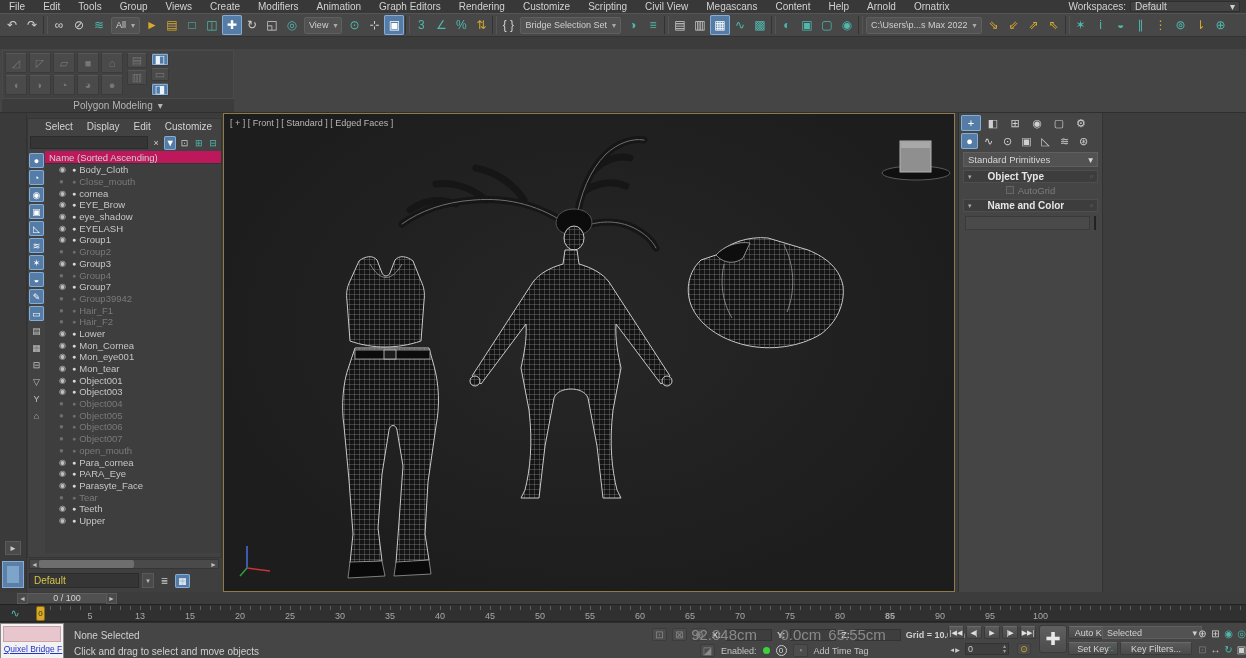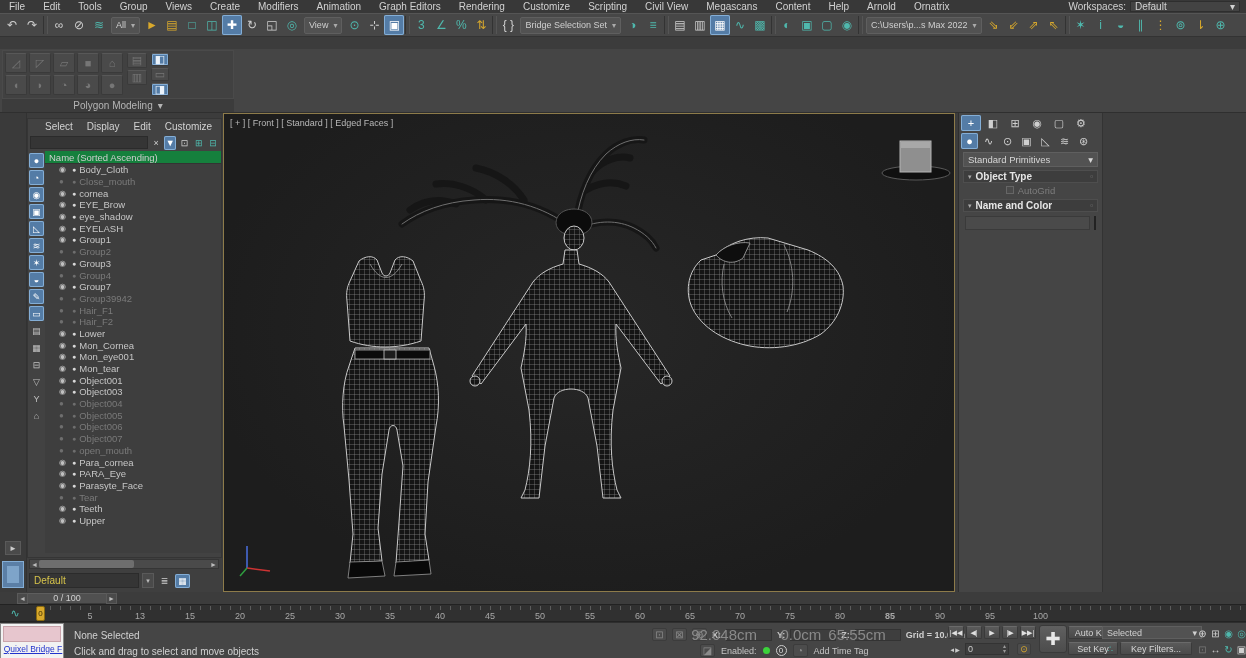--- a/index.html
+++ b/index.html
@@ -77,21 +77,21 @@
   .xsic.teal{ color:#4fb8ad; }
   .xsic.act{ background:#547ca6; box-shadow:inset 0 0 0 1px #84aed6; color:#fff; }
   #xbody{ display:flex; height:402px; }
   #xside{ width:17px; display:flex; flex-direction:column; align-items:center; gap:2px;
           padding-top:2px; }
   .xsideic{ width:15px; height:15px; display:flex; align-items:center; justify-content:center;
             font-size:9px; color:#c0c0c0; border-radius:2px; }
   .xsideic.act{ background:#547ca6; box-shadow:inset 0 0 0 1px #84aed6; color:#fff; }
   #xlist{ flex:1; background:#3e3e3e; overflow:hidden; }
   #xhdr{ height:13px; line-height:13px; padding-left:4px; color:#cfcfcf; font-size:9.5px;
-         background:#15803d; border-bottom:1px solid #333; }
+         background:#be185d; border-bottom:1px solid #333; }
   .xrow{ height:11.7px; display:flex; align-items:center; gap:3px; padding-left:14px;
          font-size:9.5px; color:#c6c6c6; }
   .xrow .xeye{ font-size:8px; color:#c0c0c0; width:10px; }
   .xrow .xdot{ font-size:7px; color:#d8d8d8; }
   .xrow.dimrow{ color:#7a7a7a; }
   .xrow.dimrow .xeye, .xrow.dimrow .xdot{ color:#6e6e6e; }
 
   
   #expbottom{ left:27px; top:558px; width:195px; height:34px; background:#3f3f3f; }
   #xscroll{ position:absolute; left:2px; top:1px; width:190px; height:10px; background:#4a4a4a;
@@ -119,21 +119,21 @@
               border-left:1px solid #333; }
   .cptabs{ display:flex; gap:2px; padding:2px 2px 0 2px; }
   .cpic{ width:20px; height:16px; display:flex; align-items:center; justify-content:center;
          font-size:11px; color:#cfcfcf; border-radius:2px; }
   .cpic.sm{ width:17px; }
   .cpic.act{ background:#547ca6; box-shadow:inset 0 0 0 1px #84aed6; color:#fff; }
   #cpdd{ margin:3px 4px; height:15px; background:#525252; border:1px solid #5f5f5f;
          display:flex; align-items:center; justify-content:space-between; padding:0 4px;
          font-size:9.5px; color:#d6d6d6; }
   .rollout{ margin:2px 4px 0 4px; height:13px; background:#3d3d3d; border:1px solid #4e4e4e;
-            display:flex; align-items:center; padding:0 4px; gap:4px;
+            display:flex; align-items:center; padding:0 4px; gap:16px;
             color:#e6e6e6; font-weight:bold; font-size:10px; }
   .rollout .rcar{ font-size:7px; color:#aaa; font-weight:normal; }
   .rollout .rpin{ margin-left:auto; color:#777; font-size:8px; font-weight:normal; }
   #autogrid{ display:flex; align-items:center; justify-content:center; gap:4px; height:14px;
              color:#7d7d7d; font-size:9.5px; }
   #autogrid .cb{ width:8px; height:8px; border:1px solid #666; background:#4a4a4a; }
   #otgrid{ display:grid; grid-template-columns:62px 62px; gap:3px 5px; padding:2px 6px; }
   .cpbtn{ height:15px; background:linear-gradient(#5c5c5c,#4c4c4c); border:1px solid #3a3a3a;
           border-top-color:#6d6d6d; border-radius:2px; color:#c9c9c9; font-size:9.5px;
           display:flex; align-items:center; justify-content:center; }

